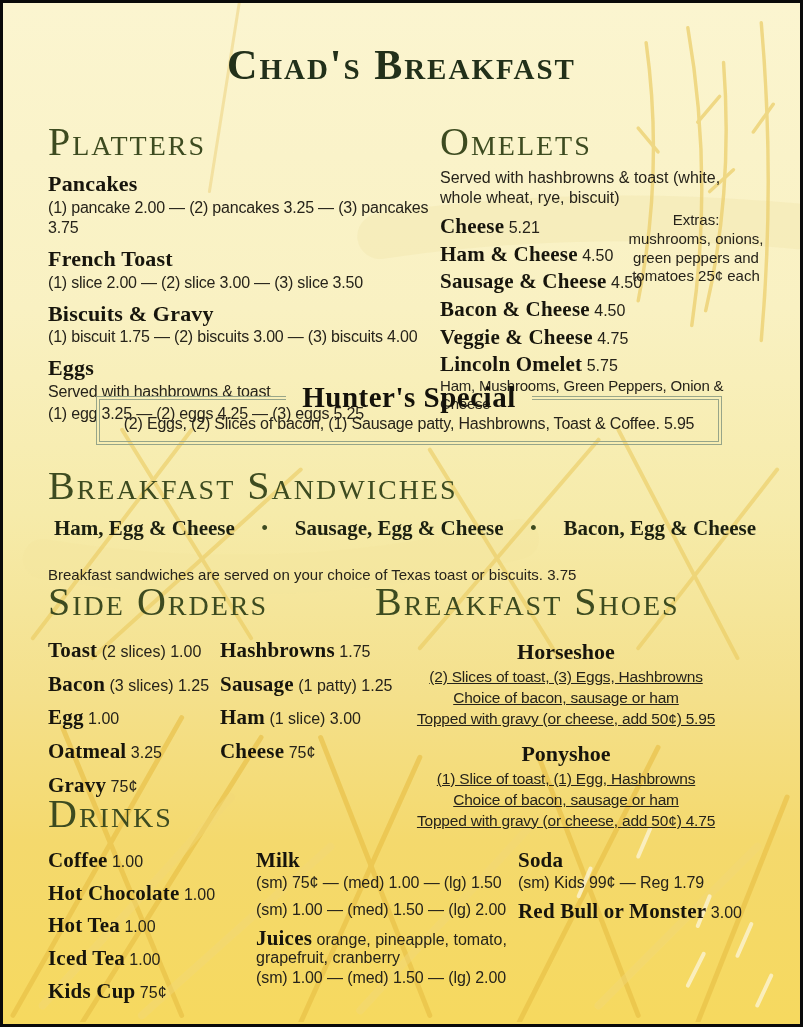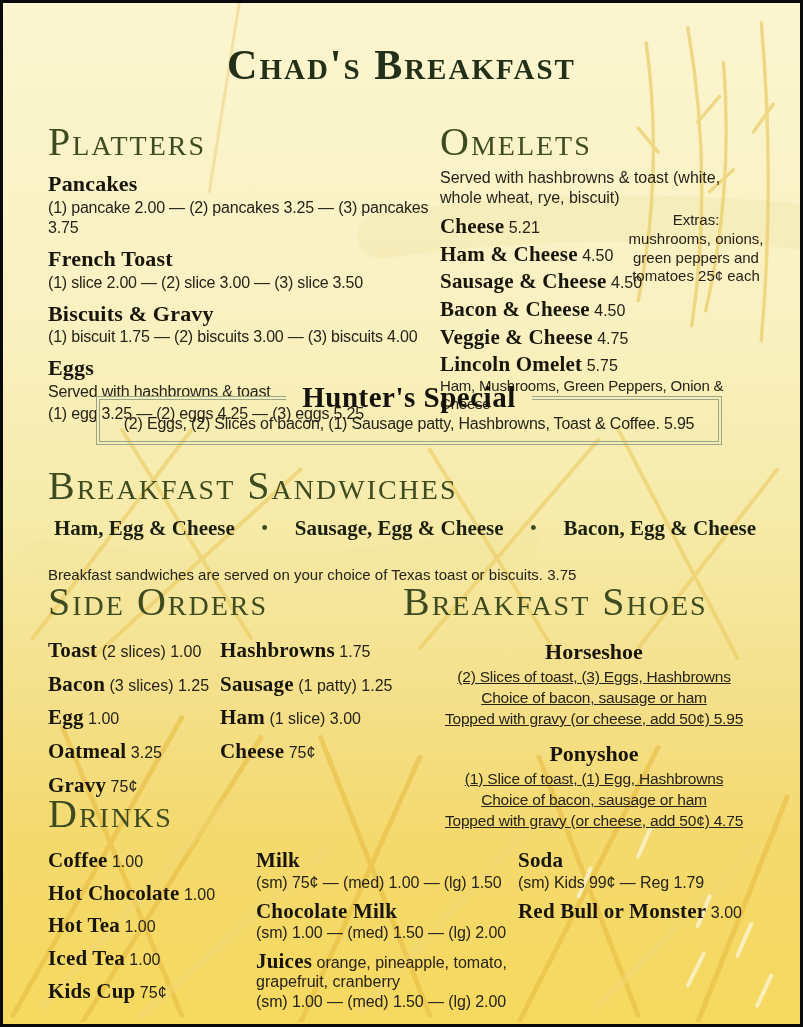--- a/index.html
+++ b/index.html
@@ -91,21 +91,21 @@
   .sandwiches .section-note { font-size: 15px; margin-top: 25px; }
 
   
   .sides { position: absolute; left: 45px; top: 576px; width: 348px; }
   .sides .sec-head { margin-bottom: 14px; }
   .sides-cols { display: grid; grid-template-columns: 170px 1fr; column-gap: 2px; }
   .sides .menu-item { margin-bottom: 11px; }
   .sides .item-name { font-size: 21px; display: inline; }
 
   
-  .shoes { position: absolute; left: 400px; top: 576px; width: 382px; }
+  .shoes { position: absolute; left: 372px; top: 576px; width: 382px; }
   .shoes .sec-head { text-align: left; margin-bottom: 14px; }
   .shoe-item { text-align: center; margin-bottom: 11px; }
   .shoe-name { font-family: "Liberation Serif", serif; font-weight: bold; font-size: 22px; color: #17150c; margin-bottom: 2px; }
   .shoe-line { font-size: 15.5px; line-height: 1.35; letter-spacing: -0.2px; text-decoration: underline; }
 
   
   .drinks { position: absolute; left: 45px; top: 788px; width: 716px; }
   .drinks .sec-head { margin-bottom: 12px; }
   .drinks-cols { display: grid; grid-template-columns: 208px 262px 1fr; }
   .drinks .menu-item { margin-bottom: 10px; }
@@ -341,21 +341,20 @@
             <span class="item-name">Kids Cup</span>
             <span class="price">75¢</span>
           </div>
         </div>
         <div class="drinks-col2">
           <div class="menu-item">
             <div class="item-name">Milk</div>
             <div class="detail">(sm) 75¢ — (med) 1.00 — (lg) 1.50</div>
           </div>
           <div class="menu-item">
-            <div class="item-name">Chocolate Milk</div>
             <div class="detail">(sm) 1.00 — (med) 1.50 — (lg) 2.00</div>
           </div>
           <div class="menu-item">
             <span class="item-name">Juices</span>
             <span class="note-inline">orange, pineapple, tomato, grapefruit, cranberry</span>
             <div class="detail">(sm) 1.00 — (med) 1.50 — (lg) 2.00</div>
           </div>
         </div>
         <div class="drinks-col3">
           <div class="menu-item">

